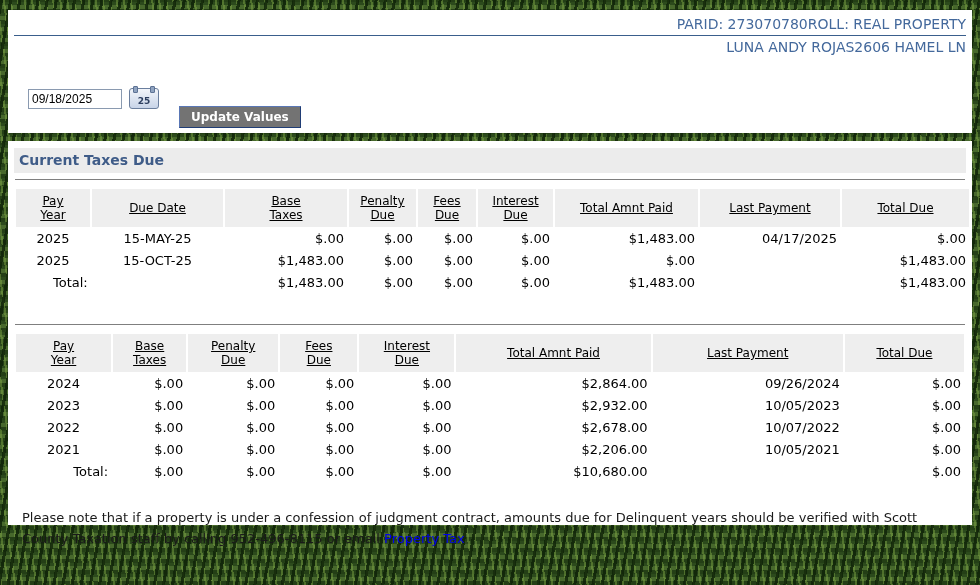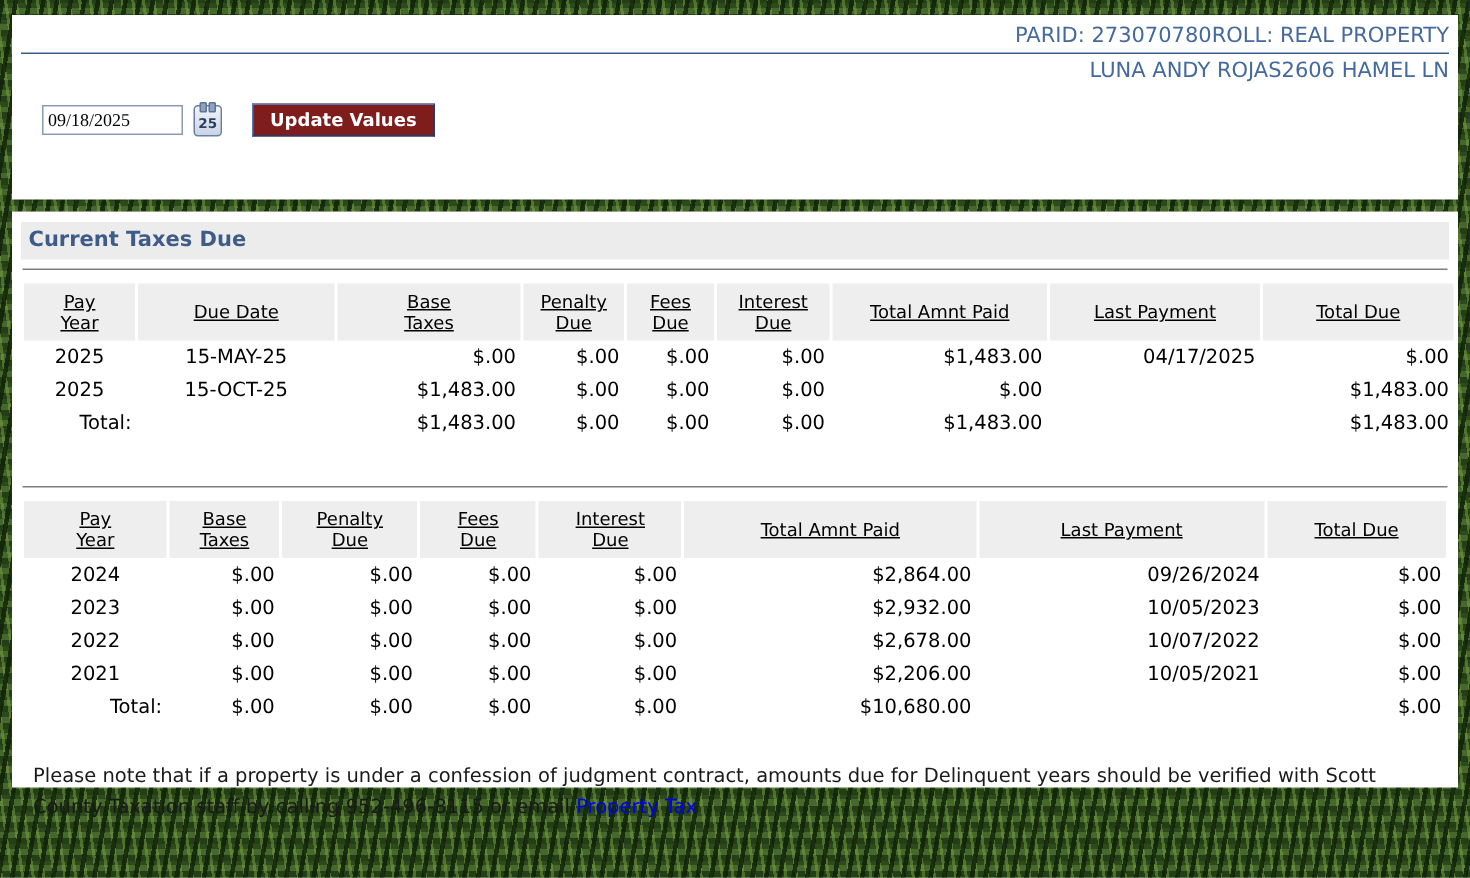--- a/index.html
+++ b/index.html
@@ -24,39 +24,39 @@
   
   .id-row, .name-row {
     display: flex; justify-content: flex-end;
     color: #44699c; font-size: 14px; padding: 0 0 0 0;
   }
   .id-row { border-bottom: 1px solid #3a5e8c; padding-bottom: 3px; padding-top: 1px; }
   .name-row { padding-top: 3px; }
   .form-row { display: flex; align-items: center; margin: 14px 0 0 14px; }
   .date-input {
     width: 94px; height: 20px; border: 1px solid #8a9ab0; font-size: 12px;
-    padding: 1px 3px; font-family: Liberation Serif, serif; color: #000;
+    padding: 1px 3px; font-family: Liberation Sans, sans-serif; color: #000;
   }
   .cal-btn {
-    width: 19px; height: 21px; margin-left: 7px; cursor: pointer;
+    width: 30px; height: 21px; margin-left: 7px; cursor: pointer;
     background: linear-gradient(#f2f5fa, #c8d4e8);
     border: 1px solid #6b7f9e; border-radius: 3px; position: relative;
     font-size: 9px; color: #2c3e5f; text-align: center; line-height: 24px; font-weight: bold;
   }
   .cal-btn::before, .cal-btn::after {
     content: ""; position: absolute; top: -3px; width: 3px; height: 5px;
     background: #8fa3c0; border: 1px solid #5d7294; border-radius: 1px;
   }
   .cal-btn::before { left: 3px; }
   .cal-btn::after { right: 3px; }
   .update-btn {
     margin-left: 20px; height: 22px; padding: 0 11px;
-    background: #7f1d1d; color: #fff; font-weight: bold; font-size: 12px;
+    background: #737373; color: #fff; font-weight: bold; font-size: 12px;
     border: 1px solid #203d75; border-top-color: #5a77b5; border-left-color: #5a77b5;
-    font-family: "DejaVu Sans", sans-serif; cursor: pointer;
+    font-family: "DejaVu Sans", sans-serif; cursor: pointer; margin-top: 37px;
   }
 
   
   .section-bar {
     background: #ececec; height: 25px; line-height: 25px;
     color: #3f5c88; font-weight: bold; font-size: 14px; padding-left: 5px;
   }
   .section-rule { border: 0; border-top: 1px solid #7f7f7f; margin: 6px 1px 0 1px; }
 
   table { border-collapse: separate; border-spacing: 2px 0; table-layout: fixed; width: 100%; margin-top: 9px; }

